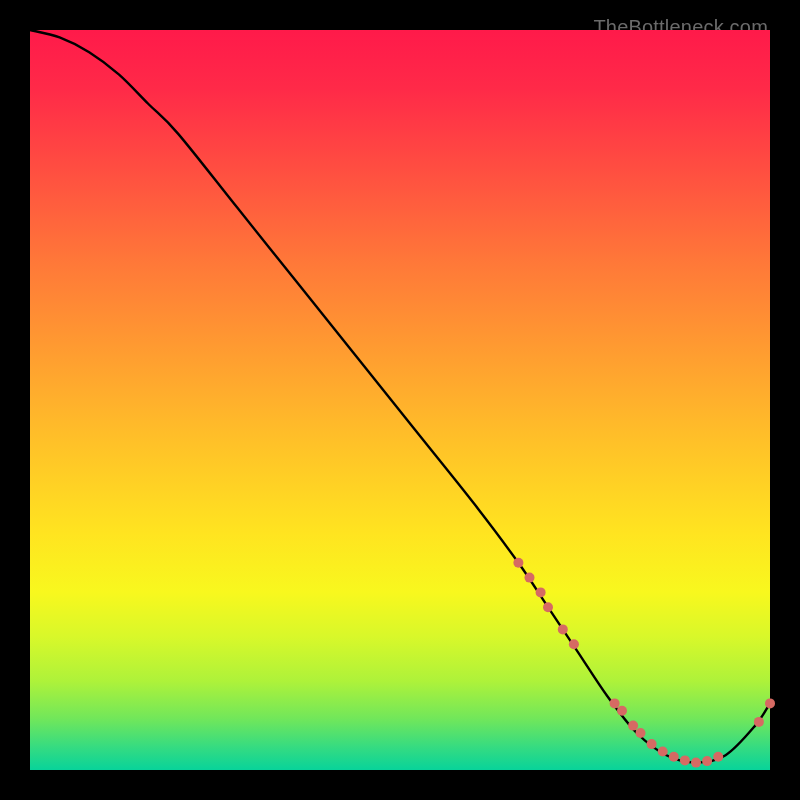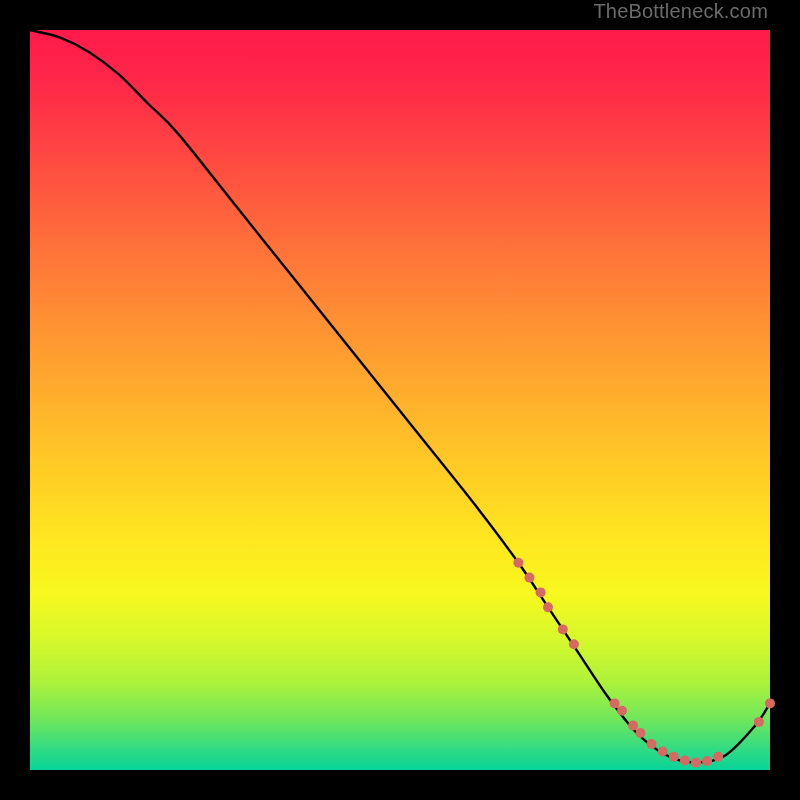--- a/index.html
+++ b/index.html
@@ -42,21 +42,21 @@
       #f8f81e 76%,
       #d8f82a 82%,
       #aef23a 88%,
       #72e75a 93%,
       #34db82 97%,
       #08d39a 100%
     );
   }
   .watermark {
     position: absolute;
-    top: 0;
+    top: 16px;
     right: 32px;
     font-size: 20px;
     font-weight: 500;
     color: #6b6b6b;
     letter-spacing: 0.2px;
     user-select: none;
   }
   svg.curve {
     position: absolute;
     left: 0;

